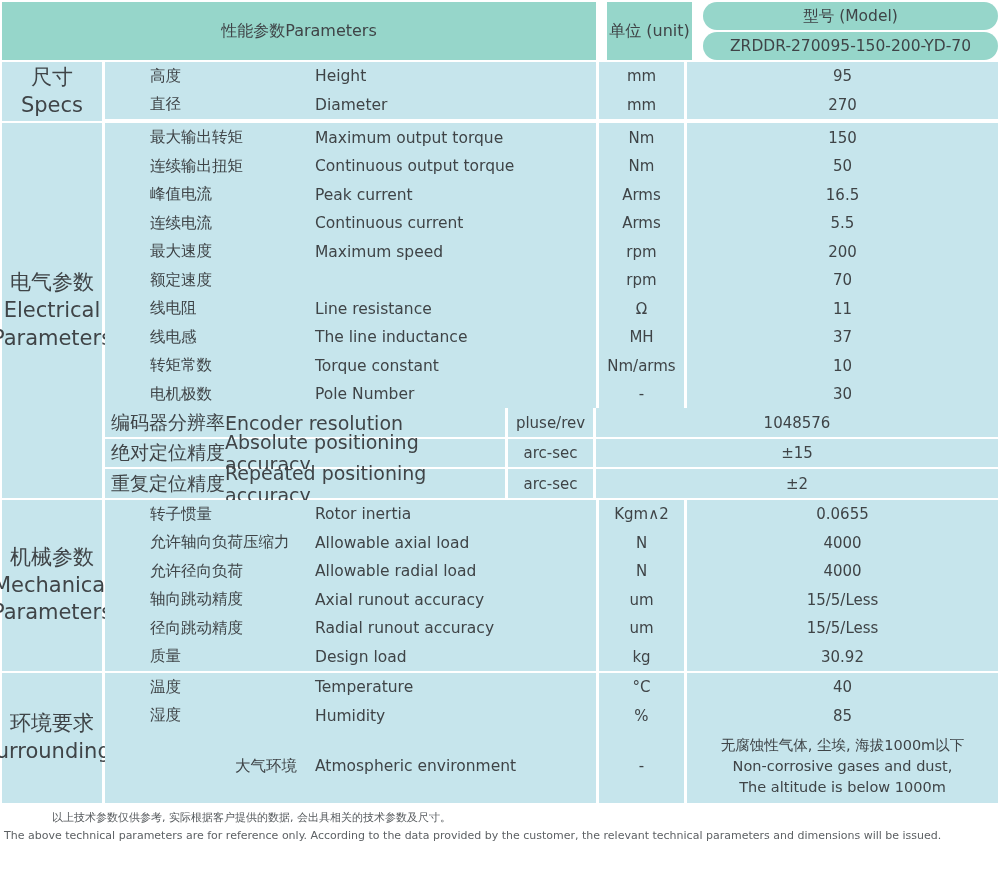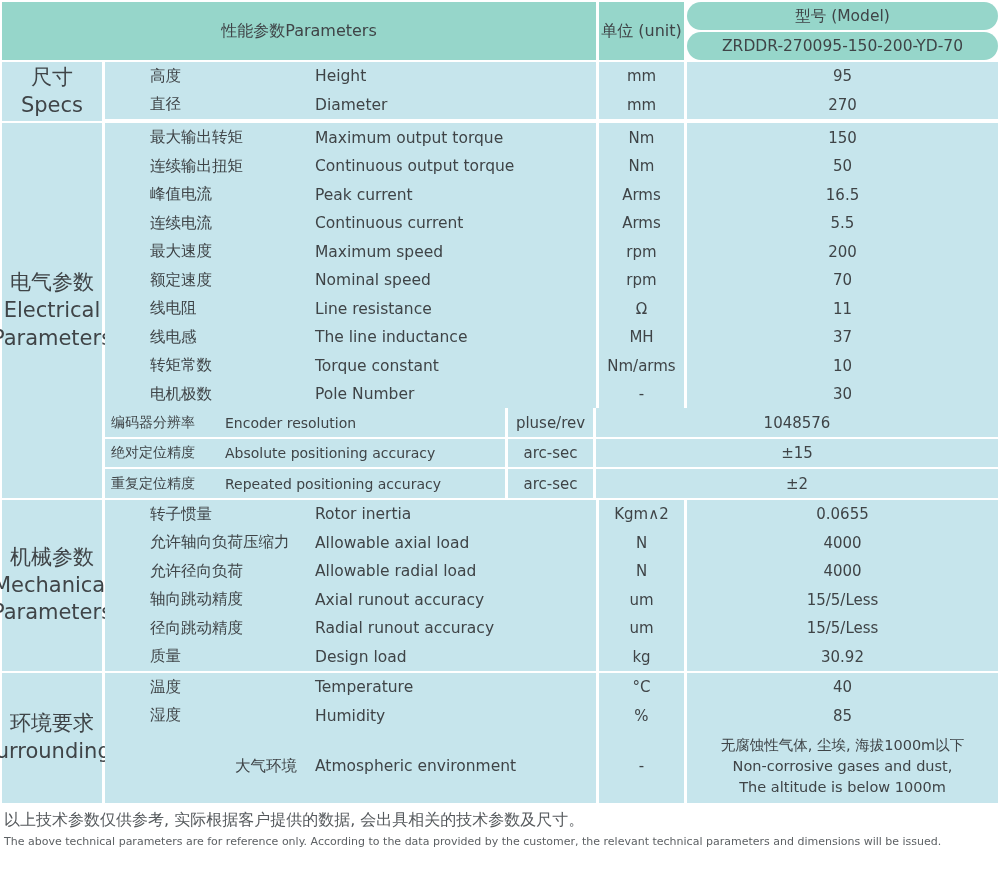--- a/index.html
+++ b/index.html
@@ -6,51 +6,51 @@
   body{
     width:1000px;height:885px;overflow:hidden;
     font-family:"DejaVu Sans","Liberation Sans",sans-serif;
     color:#3f4447;
     -webkit-font-smoothing:antialiased;
   }
   .table{padding:2px;display:flex;flex-direction:column;gap:2px;background:#ffffff;}
   .cell{background:#c6e5ec;display:flex;align-items:center;box-sizing:border-box;}
   .hdr{background:#96d6ca;justify-content:center;font-size:16px;}
   
-  .header{display:flex;gap:3px;height:58px;}
+  .header{display:flex;gap:11px;height:58px;}
   .params-hdr{width:594px;}
   .unit-hdr{width:85px;}
   .model-col{flex:1;display:flex;flex-direction:column;gap:2px;}
   .model-col .cell{flex:1;border-radius:14px;}
   .model-col .hdr{font-size:15.5px;}
   
   .section{display:flex;gap:3px;}
   .group{width:100px;flex-direction:column;justify-content:center;text-align:center;
          font-size:21px;line-height:1.32;padding:2px;}
   .rows{flex:1;display:flex;flex-direction:column;gap:0;}
   .row{display:flex;gap:3px;height:28.5px;}
   .label{width:491px;font-size:15.5px;}
   .label .cn{margin-left:45px;width:165px;flex:none;}
   .label .en{flex:1;}
   .unit{width:85px;justify-content:center;font-size:15px;}
   .value{flex:1;justify-content:center;font-size:15px;}
   
   .subgroup{display:flex;gap:3px;}
   .subcell{width:88px;justify-content:center;font-size:15.5px;}
   .subrows{flex:1;display:flex;flex-direction:column;gap:2px;}
-  .label2{width:400px;font-size:14px;}
+  .label2{width:400px;font-size:19px;}
   .label2 .cn{margin-left:6px;width:114px;flex:none;}
   
   .row.tall{height:73px;}
   .row.tall .cn{margin-left:130px;width:80px;}
   .value-multiline{flex-direction:column;justify-content:center;text-align:center;
                    font-size:14.5px;line-height:1.45;}
   
   .notes{margin:5px 0 0 4px;color:#55595c;}
-  .note-cn{font-size:16px;margin-bottom:4px;}
+  .note-cn{font-size:11px;margin-bottom:4px;margin-left:48px;}
   .note-en{font-size:11px;color:#5d6164;}
 </style>
 </head>
 <body>
 
 <div class="table">
 
   <div class="header">
     <div class="cell hdr params-hdr">性能参数Parameters</div>
     <div class="cell hdr unit-hdr">单位 (unit)</div>
@@ -127,21 +127,20 @@
         <div class="cell label">
             <span class="cn">最大速度</span>
             <span class="en">Maximum speed</span>
           </div>
         <div class="cell unit">rpm</div>
         <div class="cell value">200</div>
       </div>
       <div class="row">
         <div class="cell label">
             <span class="cn">额定速度</span>
-            <span class="en">Nominal speed</span>
           </div>
         <div class="cell unit">rpm</div>
         <div class="cell value">70</div>
       </div>
       <div class="row">
         <div class="cell label">
             <span class="cn">线电阻</span>
             <span class="en">Line resistance</span>
           </div>
         <div class="cell unit">Ω</div>

